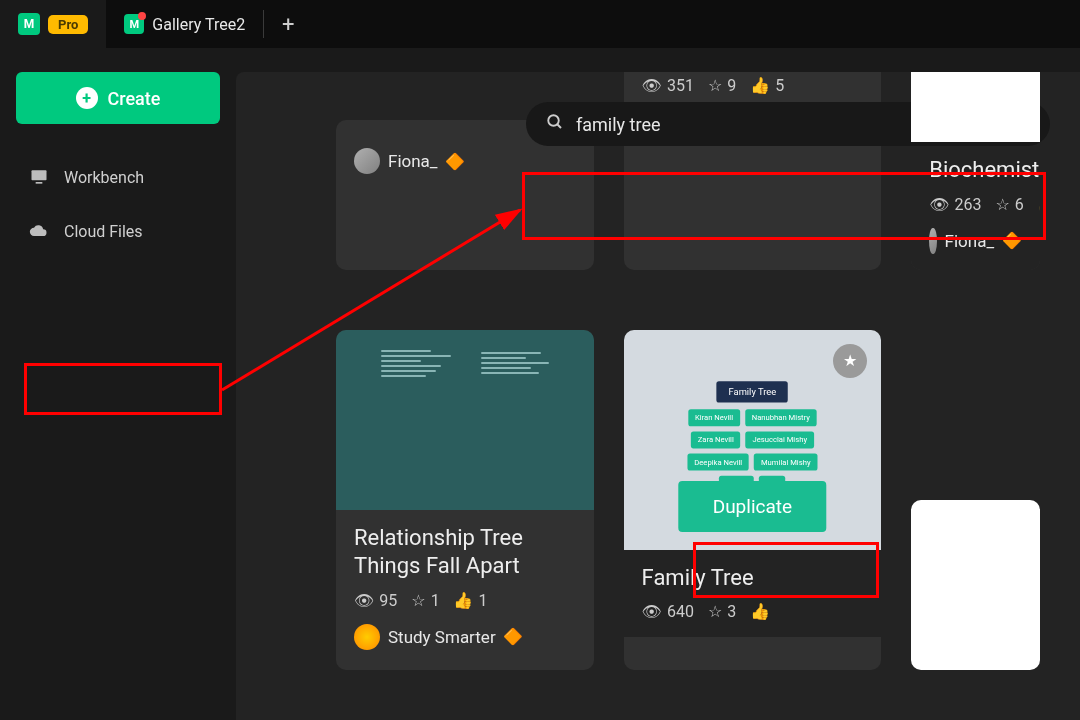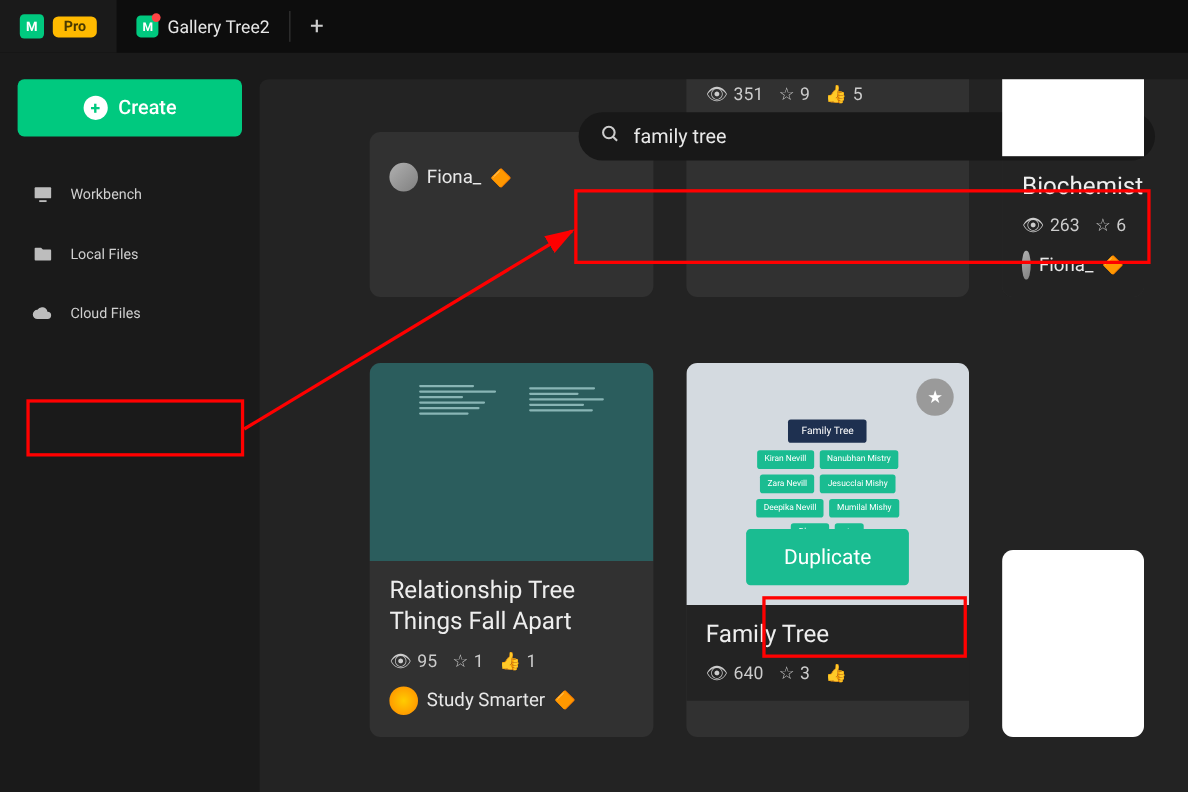--- a/index.html
+++ b/index.html
@@ -10,21 +10,21 @@
 .logo-icon { width:22px; height:22px; border-radius:4px; background:#00c97f; display:inline-flex; align-items:center; justify-content:center; color:#fff; font-weight:bold; font-size:12px; }
 .logo-icon.small { width:20px; height:20px; font-size:11px; position:relative; }
 .logo-icon.small::after { content:''; position:absolute; top:-2px; right:-2px; width:8px; height:8px; background:#f44; border-radius:50%; }
 .pro-badge { background:#ffba00; color:#4a3a00; font-weight:700; font-size:13px; padding:2px 10px; border-radius:5px; }
 .add-tab { width:48px; display:flex; align-items:center; justify-content:center; color:#ccc; font-size:22px; cursor:pointer; }
 .tab-sep { width:1px; height:28px; background:#3a3a3a; }
 .main { display:flex; height:calc(100% - 48px); }
 .sidebar { width:236px; padding:24px 16px; display:flex; flex-direction:column; gap:4px; }
 .create-btn { background:#00c97f; color:#fff; border:none; border-radius:6px; height:52px; display:flex; align-items:center; justify-content:center; gap:10px; font-size:18px; font-weight:500; cursor:pointer; margin-bottom:24px; }
 .plus-circle { width:22px; height:22px; border-radius:50%; background:#fff; color:#00c97f; display:inline-flex; align-items:center; justify-content:center; font-weight:bold; font-size:16px; }
-.nav-item { display:flex; align-items:center; gap:14px; padding:14px 12px; font-size:13px; color:#d0d0d0; cursor:pointer; border-radius:4px; }
+.nav-item { display:flex; align-items:center; gap:14px; padding:14px 12px; font-size:16px; color:#d0d0d0; cursor:pointer; border-radius:4px; }
 .nav-item.highlighted { background:#000; }
 .nav-icon { width:22px; height:22px; display:inline-flex; align-items:center; justify-content:center; color:#bdbdbd; }
 .nav-item.highlighted .nav-icon { color:#00c97f; }
 .content { flex:1; background:#232323; position:relative; margin:24px 0 0 0; border-radius:8px 0 0 0; padding-top:110px; overflow:hidden; }
 .search-wrap { position:absolute; top:30px; left:290px; right:30px; }
 .search { display:flex; align-items:center; gap:12px; background:#181818; border-radius:22px; height:44px; padding:0 20px; }
 .search input { flex:1; background:transparent; border:none; outline:none; color:#e8e8e8; font-size:18px; }
 .grid { padding:0 40px 0 100px; display:flex; gap:30px; flex-wrap:wrap; align-content:flex-start; }
 .card { width:280px; background:#313131; border-radius:10px; overflow:hidden; }
 .card.partial1 { width:280px; margin-top:-62px; }
@@ -83,28 +83,20 @@
           <svg width="20" height="20" viewBox="0 0 24 24" fill="currentColor">
             <rect x="3" y="4" width="18" height="12" rx="1"></rect>
             <rect x="8" y="18" width="8" height="2"></rect>
           </svg>
         </span>
       <span>Workbench</span>
     </div>
     <div class="nav-item">
       <span class="nav-icon">
           <svg width="20" height="20" viewBox="0 0 24 24" fill="currentColor">
-            <path d="M3 6a1 1 0 011-1h6l2 2h8a1 1 0 011 1v10a1 1 0 01-1 1H4a1 1 0 01-1-1V6z"></path>
-          </svg>
-        </span>
-      <span>Local Files</span>
-    </div>
-    <div class="nav-item">
-      <span class="nav-icon">
-          <svg width="20" height="20" viewBox="0 0 24 24" fill="currentColor">
             <path d="M6 18a5 5 0 010-10 6 6 0 0111 2 4 4 0 010 8H6z"></path>
           </svg>
         </span>
       <span>Cloud Files</span>
     </div>
   </div>
 
   <div class="content">
 
     <div class="search-wrap">

